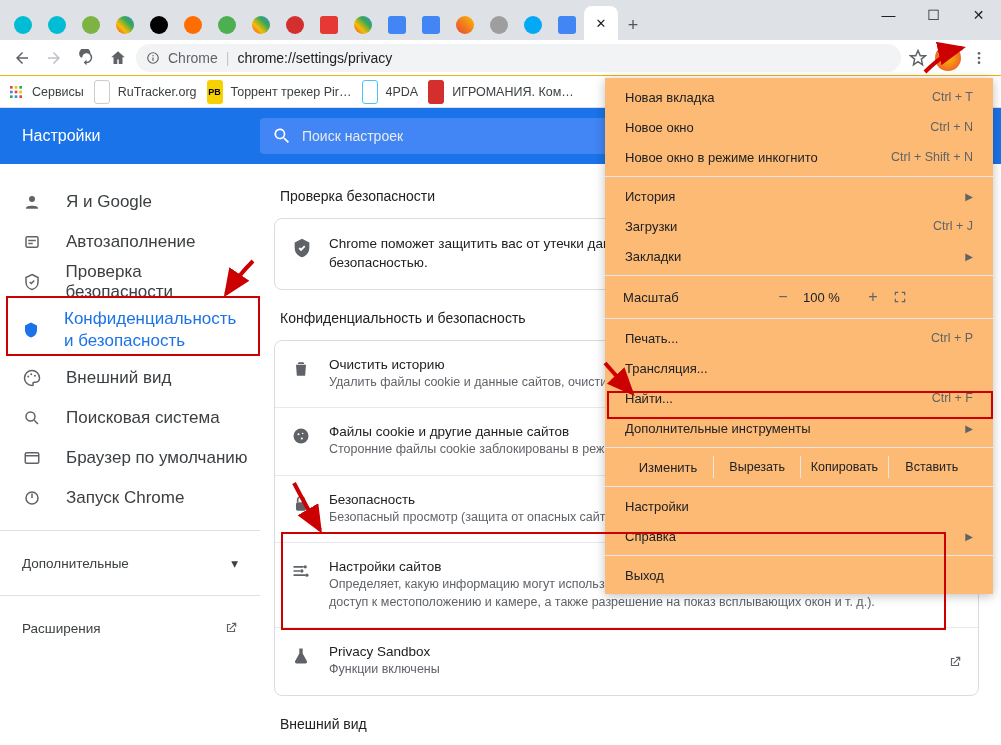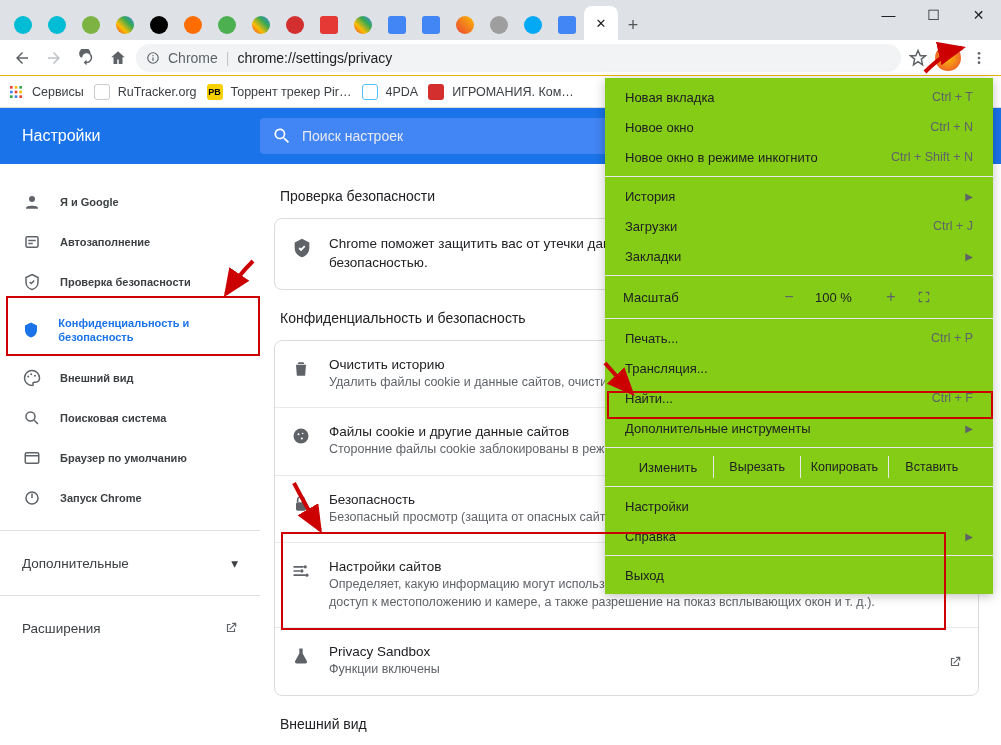--- a/index.html
+++ b/index.html
@@ -21,59 +21,59 @@
   .nav-btn { width: 28px; height: 28px; display: flex; align-items: center; justify-content: center; color: #5f6368; border-radius: 50%; }
   .omnibox { flex: 1; height: 28px; background: #f1f3f4; border-radius: 14px; display: flex; align-items: center; padding: 0 10px; gap: 8px; color: #5f6368; font-size: 14px; }
   .omnibox .secure { font-size: 14px; color: #5f6368; }
   .omnibox .url { color: #202124; }
   .prof { width: 26px; height: 26px; border-radius: 50%; background: radial-gradient(circle, #fbbc04, #ea4335); }
   .menu-btn { width: 28px; height: 28px; display: flex; align-items: center; justify-content: center; color: #5f6368; }
 
   
   .bookmarks { height: 32px; background: #fff; display: flex; align-items: center; padding: 0 8px; gap: 10px; border-bottom: 1px solid #e0e0e0; font-size: 12.5px; }
   .bm-item { display: flex; align-items: center; gap: 8px; color: #3c4043; white-space: nowrap; }
-  .bm-icon { width: 16px; height: 16px; border-radius: 3px; display: inline-block; }
+  .bm-icon { width: 16px; height: 24px; border-radius: 3px; display: inline-block; }
 
   
   .settings-header { height: 56px; background: #1a73e8; display: flex; align-items: center; color: #fff; }
   .settings-title { width: 260px; padding-left: 22px; font-size: 16px; }
   .settings-search { flex: 1; display: flex; align-items: center; background: #4285f4; height: 36px; margin: 0 20px 0 0; border-radius: 4px; padding: 0 12px; gap: 10px; }
   .settings-search svg { fill: #fff; }
   .settings-search input { background: transparent; border: none; outline: none; color: #fff; font-size: 14px; flex: 1; }
   .settings-search input::placeholder { color: #e8eaed; }
 
   
   .settings-body { display: flex; height: calc(745px - 40px - 36px - 32px - 56px); }
   .sidebar { width: 260px; padding-top: 18px; overflow-y: auto; }
-  .side-item { height: 40px; display: flex; align-items: center; padding-left: 22px; gap: 18px; color: #3c4043; font-size: 11px; border-radius: 0 20px 20px 0; margin-right: 10px; font-weight: bold; }
+  .side-item { height: 40px; display: flex; align-items: center; padding-left: 22px; gap: 24px; color: #3c4043; font-size: 17px; border-radius: 0 20px 20px 0; margin-right: 10px; }
   .side-item.two-line { height: 56px; }
   .side-item .icon { width: 20px; display: flex; justify-content: center; color: #5f6368; }
   .side-item.active { color: #1a73e8; }
   .side-item.active .icon { color: #1a73e8; }
   .side-divider { border-top: 1px solid #e0e0e0; margin: 12px 0; }
   .side-adv { height: 40px; display: flex; align-items: center; justify-content: space-between; padding: 0 22px; color: #3c4043; font-size: 13.5px; }
   .side-link { height: 40px; display: flex; align-items: center; justify-content: space-between; padding: 0 22px; color: #3c4043; font-size: 13.5px; }
 
   .content { flex: 1; padding: 18px 22px 0 14px; overflow: hidden; }
   .section-title { font-size: 14px; color: #202124; margin: 6px 0 14px 6px; }
   .card { border: 1px solid #dadce0; border-radius: 8px; background: #fff; margin-bottom: 20px; }
   .card-row { display: flex; align-items: flex-start; padding: 16px; gap: 16px; }
   .card-row + .card-row { border-top: 1px solid #e8eaed; }
   .row-icon { width: 22px; color: #5f6368; flex-shrink: 0; margin-top: 2px; }
   .row-text { flex: 1; }
   .row-title { font-size: 13.5px; color: #202124; margin-bottom: 2px; }
   .row-sub { font-size: 12.5px; color: #5f6368; line-height: 1.4; }
   .row-arrow { color: #5f6368; align-self: center; font-size: 12px; }
 
   
-  .dropdown { position: absolute; top: 78px; right: 8px; width: 388px; background: #84cc16; box-shadow: 0 2px 10px rgba(0,0,0,0.25); z-index: 100; padding: 4px 0; font-size: 13px; }
+  .dropdown { position: absolute; top: 78px; right: 8px; width: 388px; background: #fdba74; box-shadow: 0 2px 10px rgba(0,0,0,0.25); z-index: 100; padding: 4px 0; font-size: 13px; }
   .dd-item { height: 30px; display: flex; align-items: center; justify-content: space-between; padding: 0 20px; color: #202124; }
   .dd-item .shortcut { color: #5f6368; font-size: 12.5px; }
   .dd-sep { border-top: 1px solid #e8e8e8; margin: 4px 0; }
-  .dd-zoom { height: 34px; display: flex; align-items: center; padding: 0 18px; gap: 12px; }
+  .dd-zoom { height: 34px; display: flex; align-items: center; padding: 0 18px; gap: 6px; }
   .dd-zoom .lbl { flex: 0 0 140px; }
   .dd-zoom .zbtn { width: 28px; text-align: center; color: #5f6368; font-size: 16px; }
   .dd-zoom .zval { width: 50px; text-align: left; }
   .dd-zoom .full { width: 20px; text-align: center; color: #5f6368; }
   .dd-edit { height: 30px; display: flex; align-items: center; padding: 0 18px; }
   .dd-edit .lbl { flex: 0 0 90px; text-align: center; }
   .dd-edit .ebtn { flex: 1; text-align: center; border-left: 1px solid #e8e8e8; padding: 4px 0; font-size: 12.5px; }
   .dd-arrow { font-size: 10px; color: #5f6368; }
 
   

